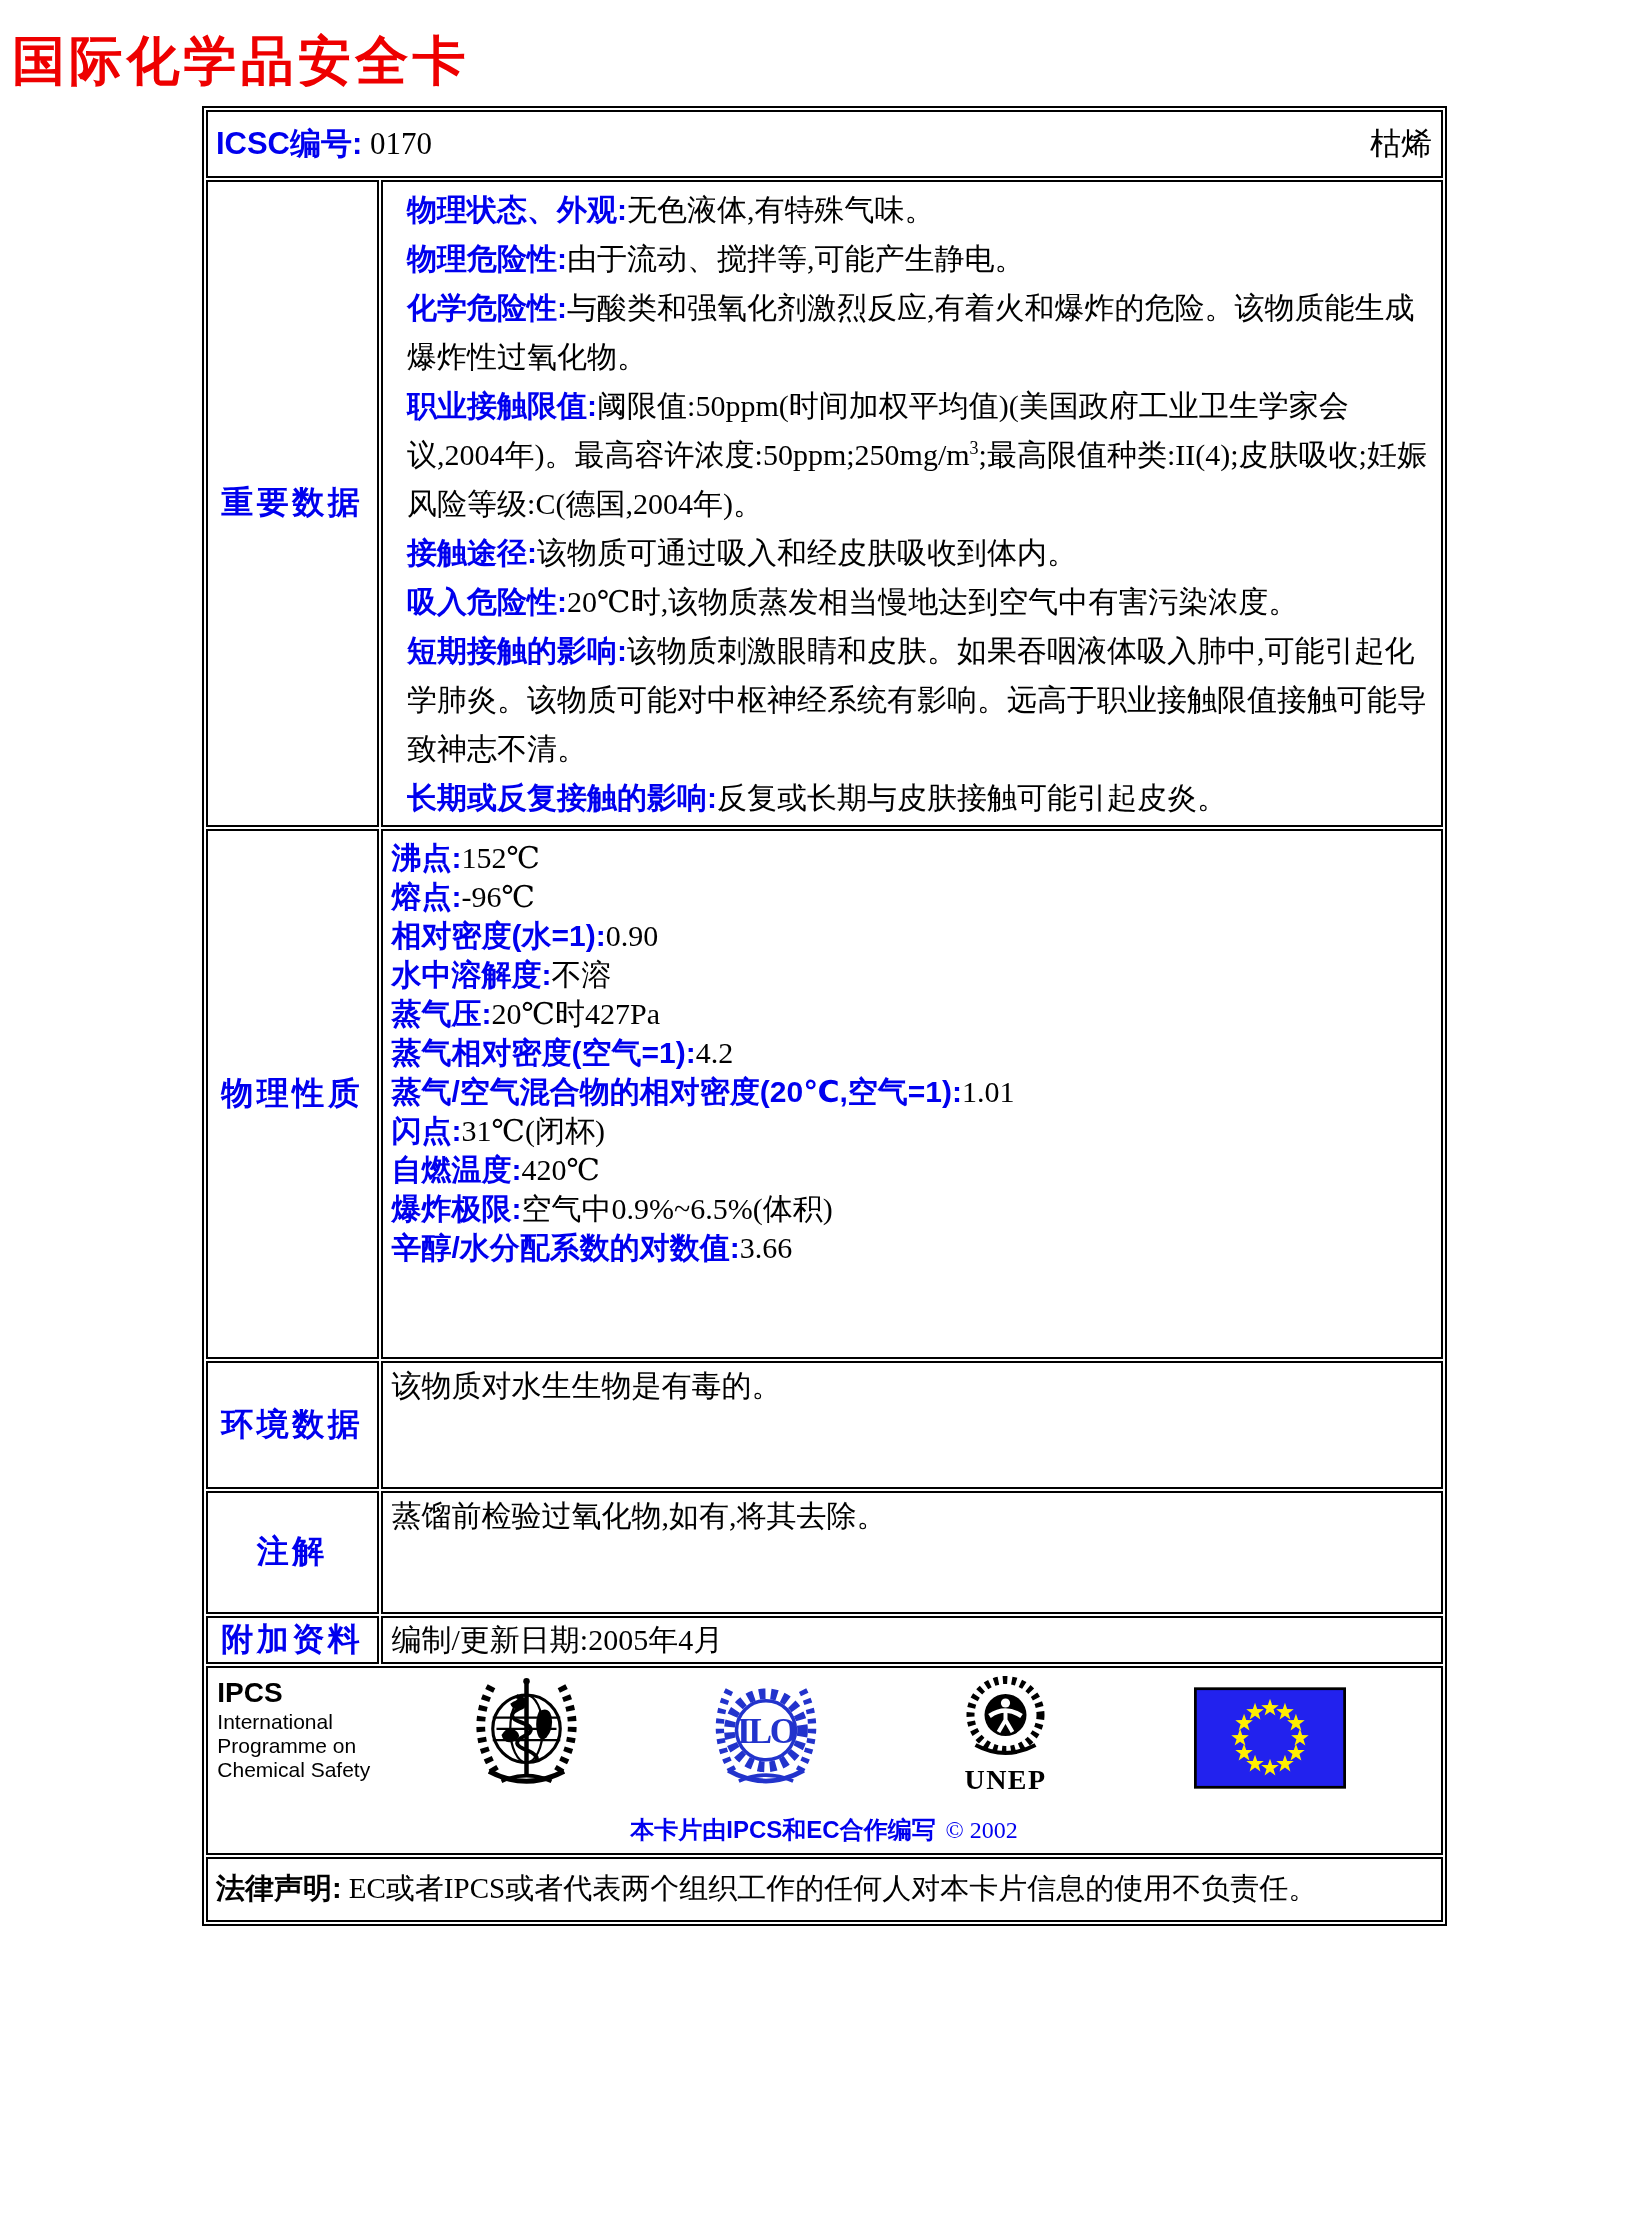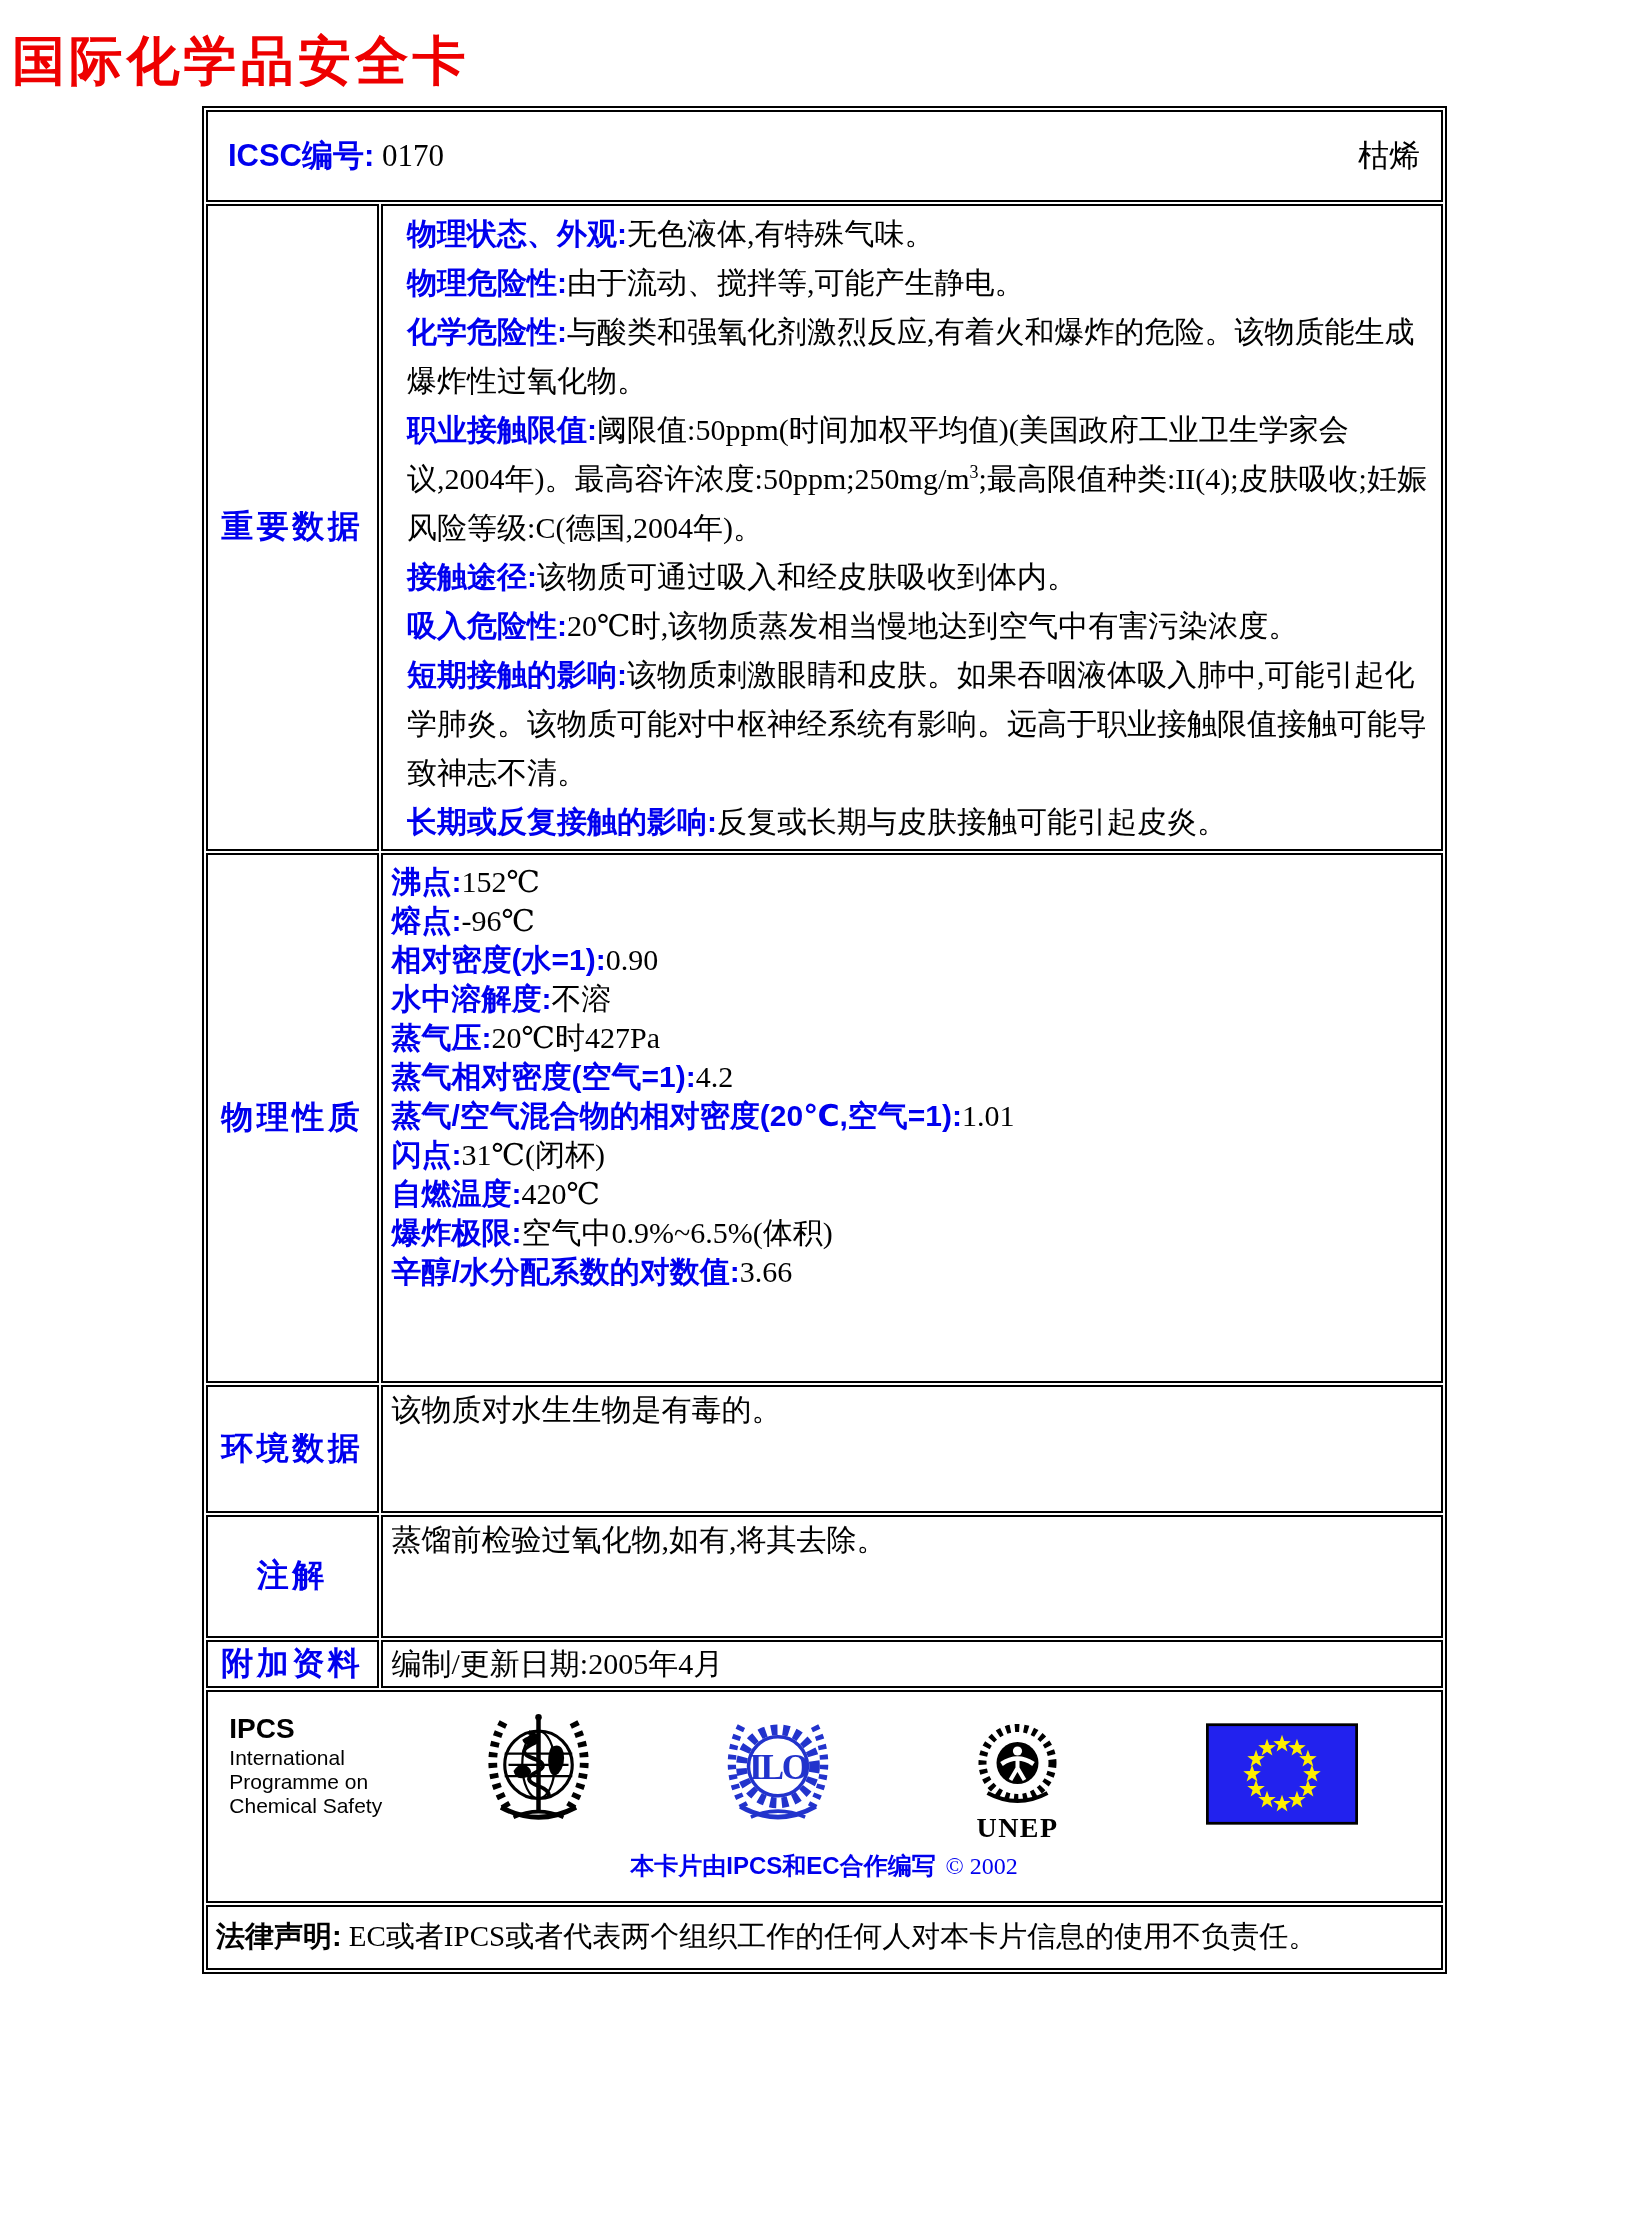--- a/index.html
+++ b/index.html
@@ -11,21 +11,21 @@
   .page-title{
     margin:32px 0 18px 12px;text-align:left;
     color:#ee0000;font-weight:bold;font-size:53px;line-height:56px;
     letter-spacing:4.2px;font-family:"DejaVu Serif","Liberation Serif",serif;
   }
   table.card{
     width:1245px;margin:0 auto;background:#fff;
     border-collapse:separate;border-spacing:2.1px;
     border:2.8px solid #000;
   }
-  td{border:2.1px solid #000;vertical-align:top;background:#fff;padding:12px;}
+  td{border:2.1px solid #000;vertical-align:top;background:#fff;padding:0;}
   td.rowlabel{
     width:164px;text-align:center;vertical-align:middle;
     color:#0000ee;font-weight:bold;font-size:32px;letter-spacing:3.5px;
     font-family:"Liberation Sans","DejaVu Sans",sans-serif;
     padding:0 2.8px;
   }
   .hdr-cell{height:64px;vertical-align:middle;}
   .hdr-flex{display:flex;justify-content:space-between;align-items:center;padding:0 8.4px;font-size:31px;}
   .lbl{
     color:#0000ee;font-weight:bold;
@@ -41,21 +41,21 @@
   .logos-cell{height:185px;}
   .logos-wrap{position:relative;height:146px;}
   .ipcs-block{
     position:absolute;left:9.8px;top:9.8px;
     font-family:"Liberation Sans","DejaVu Sans",sans-serif;font-size:21px;line-height:24px;color:#000;
   }
   .ipcs-acronym{font-weight:bold;font-size:28px;line-height:31px;margin-bottom:1.4px;}
   .logo{position:absolute;}
   .who-logo{left:256px;top:2.8px;width:125px;height:125px;}
   .ilo-logo{left:499px;top:8.4px;width:118px;height:118px;}
-  .unep-block{position:absolute;left:733px;top:17px;width:130px;text-align:center;}
+  .unep-block{position:absolute;left:733px;top:5px;width:130px;text-align:center;}
   .unep-block svg{width:105px;height:92px;display:block;margin:0 auto;}
   .unep-text{font-family:"Liberation Serif","DejaVu Serif",serif;font-weight:bold;font-size:28px;letter-spacing:1.4px;line-height:29px;}
   .eu-flag{left:986px;top:19.5px;width:152px;height:102px;}
   .credit-line{
     text-align:center;margin-top:0px;font-size:24px;color:#0000ee;
   }
   .credit-main{font-weight:bold;font-family:"Liberation Sans","DejaVu Sans",sans-serif;}
   .credit-copy{font-family:"Liberation Serif","DejaVu Serif",serif;margin-left:9.8px;}
   .legal{height:61px;vertical-align:middle;font-size:29px;padding:0 8.4px;}
   .legal-label{

